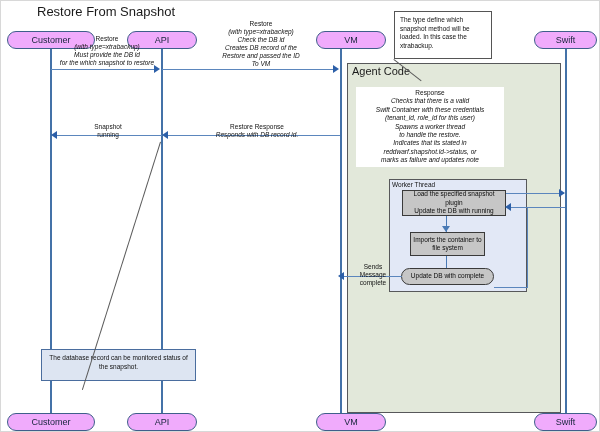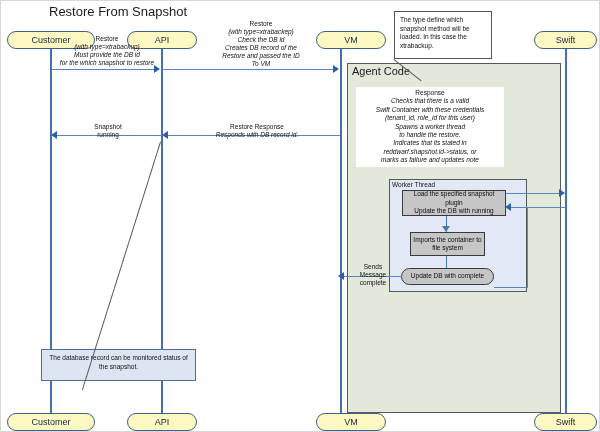--- a/index.html
+++ b/index.html
@@ -12,42 +12,42 @@
     width: 600px;
     height: 432px;
     background: #ffffff;
     font-family: "Liberation Sans", sans-serif;
     overflow: hidden;
     border: 1px solid #d8d8d8;
     box-sizing: border-box;
   }
   .title {
     position: absolute;
-    left: 48px;
+    left: 36px;
     top: 3px;
     font-size: 13px;
     color: #1a1a1a;
     font-family: "Liberation Sans", sans-serif;
     white-space: nowrap;
   }
   
   .lifeline {
     position: absolute;
     width: 2px;
     background: #4472a8;
     top: 48px;
     height: 364px;
   }
   
   .actor {
     position: absolute;
     height: 18px;
     border: 1px solid #3f5f8a;
     border-radius: 9px;
-    background: #fef9c3;
+    background: #f0abfc;
     color: #15243a;
     font-size: 9px;
     line-height: 17px;
     text-align: center;
     box-sizing: border-box;
   }
   
   .arrow-line {
     position: absolute;
     height: 1px;

